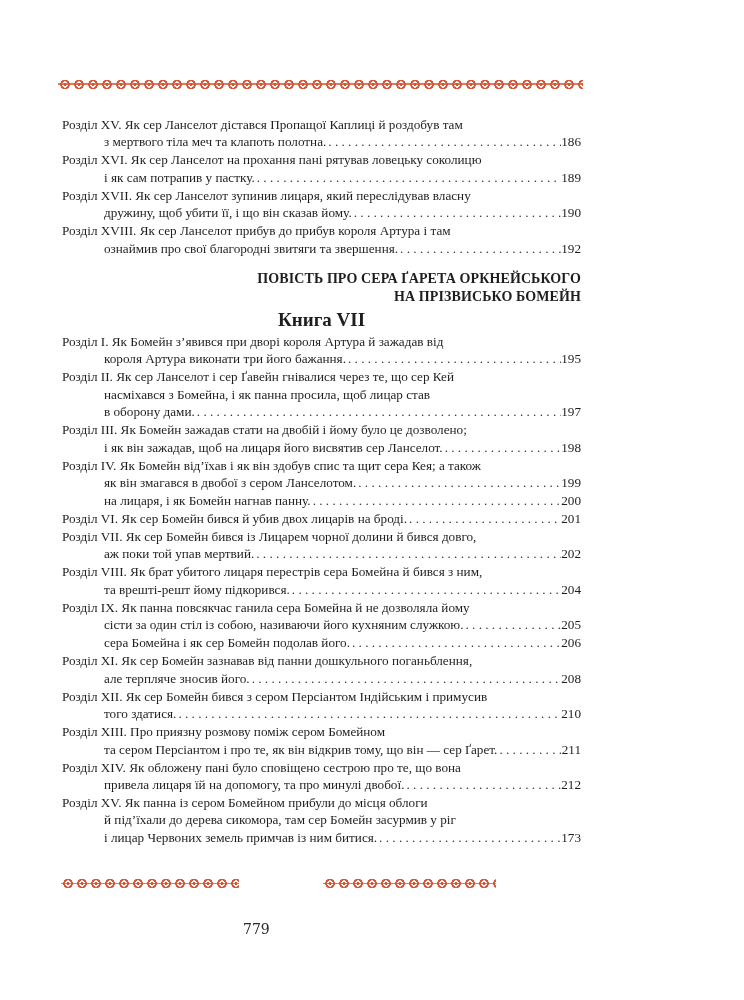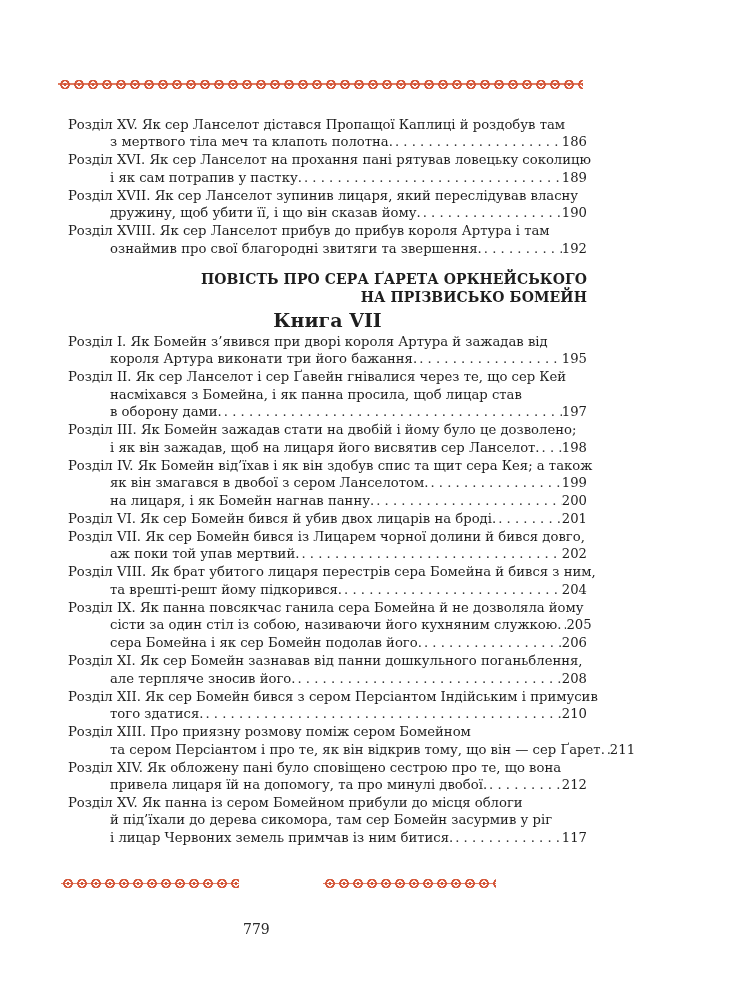--- a/index.html
+++ b/index.html
@@ -17,21 +17,21 @@
     background-size: 14px 13px, 14px 13px, 100% 13px;
     background-repeat: repeat-x;
   }
   .ornament-top { left: 58px; top: 78px; width: 525px; }
   .ornament-bottom-left { left: 61px; top: 877px; width: 178px; }
   .ornament-bottom-right { left: 323px; top: 877px; width: 173px; }
   .folio {
     position: absolute; left: 243px; top: 873px; width: 76px; 
     font-size: 14px; color: #2a2a2a; margin-top: 48px;
   }
-  .toc { position: absolute; left: 68px; top: 116px; width: 519px; font-size: 13.2px; line-height: 17.4px; }
+  .toc { position: absolute; left: 62px; top: 116px; width: 519px; font-size: 13.2px; line-height: 17.4px; font-family: Liberation Serif, serif; }
   .entry { margin-bottom: 0.6px; }
   .line { white-space: nowrap; position: relative; }
   .cont { padding-left: 42px; }
   .last { display: flex; align-items: baseline; padding-left: 42px; }
   .last.first { padding-left: 0; }
   .last .txt { white-space: nowrap; flex: 0 0 auto; text-align: right; }
   .last .dots { flex: 1 1 auto; overflow: hidden; white-space: nowrap; letter-spacing: 2.6px; padding: 0 3px 0 2px; color: #333; }
   .last .dots::before { content: ". . . . . . . . . . . . . . . . . . . . . . . . . . . . . . . . . . . . . . . . . . . . . . . . . . . . . . . . . . . . . . . . . . . . . . . . . . . . . . . . . . . . . . . . . . . . . . . . . . . . . . . . . . . . . . . ."; letter-spacing: 0; }
   .last .pg { flex: 0 0 auto; }
   .heading {
@@ -197,21 +197,21 @@
           <span class="dots"></span>
           <span class="pg">212</span>
         </div>
       </div>
       <div class="entry">
         <div class="line">Розділ XV. Як панна із сером Бомейном прибули до місця облоги</div>
         <div class="line cont">й під’їхали до дерева сикомора, там сер Бомейн засурмив у ріг</div>
         <div class="last">
           <span class="txt">і лицар Червоних земель примчав із ним битися.</span>
           <span class="dots"></span>
-          <span class="pg">117</span>
+          <span class="pg">173</span>
         </div>
       </div>
     </div>
 </div>
 
 <div class="ornament ornament-bottom-left"></div>
 <div class="folio">779</div>
 <div class="ornament ornament-bottom-right"></div>
 
 </body></html>

